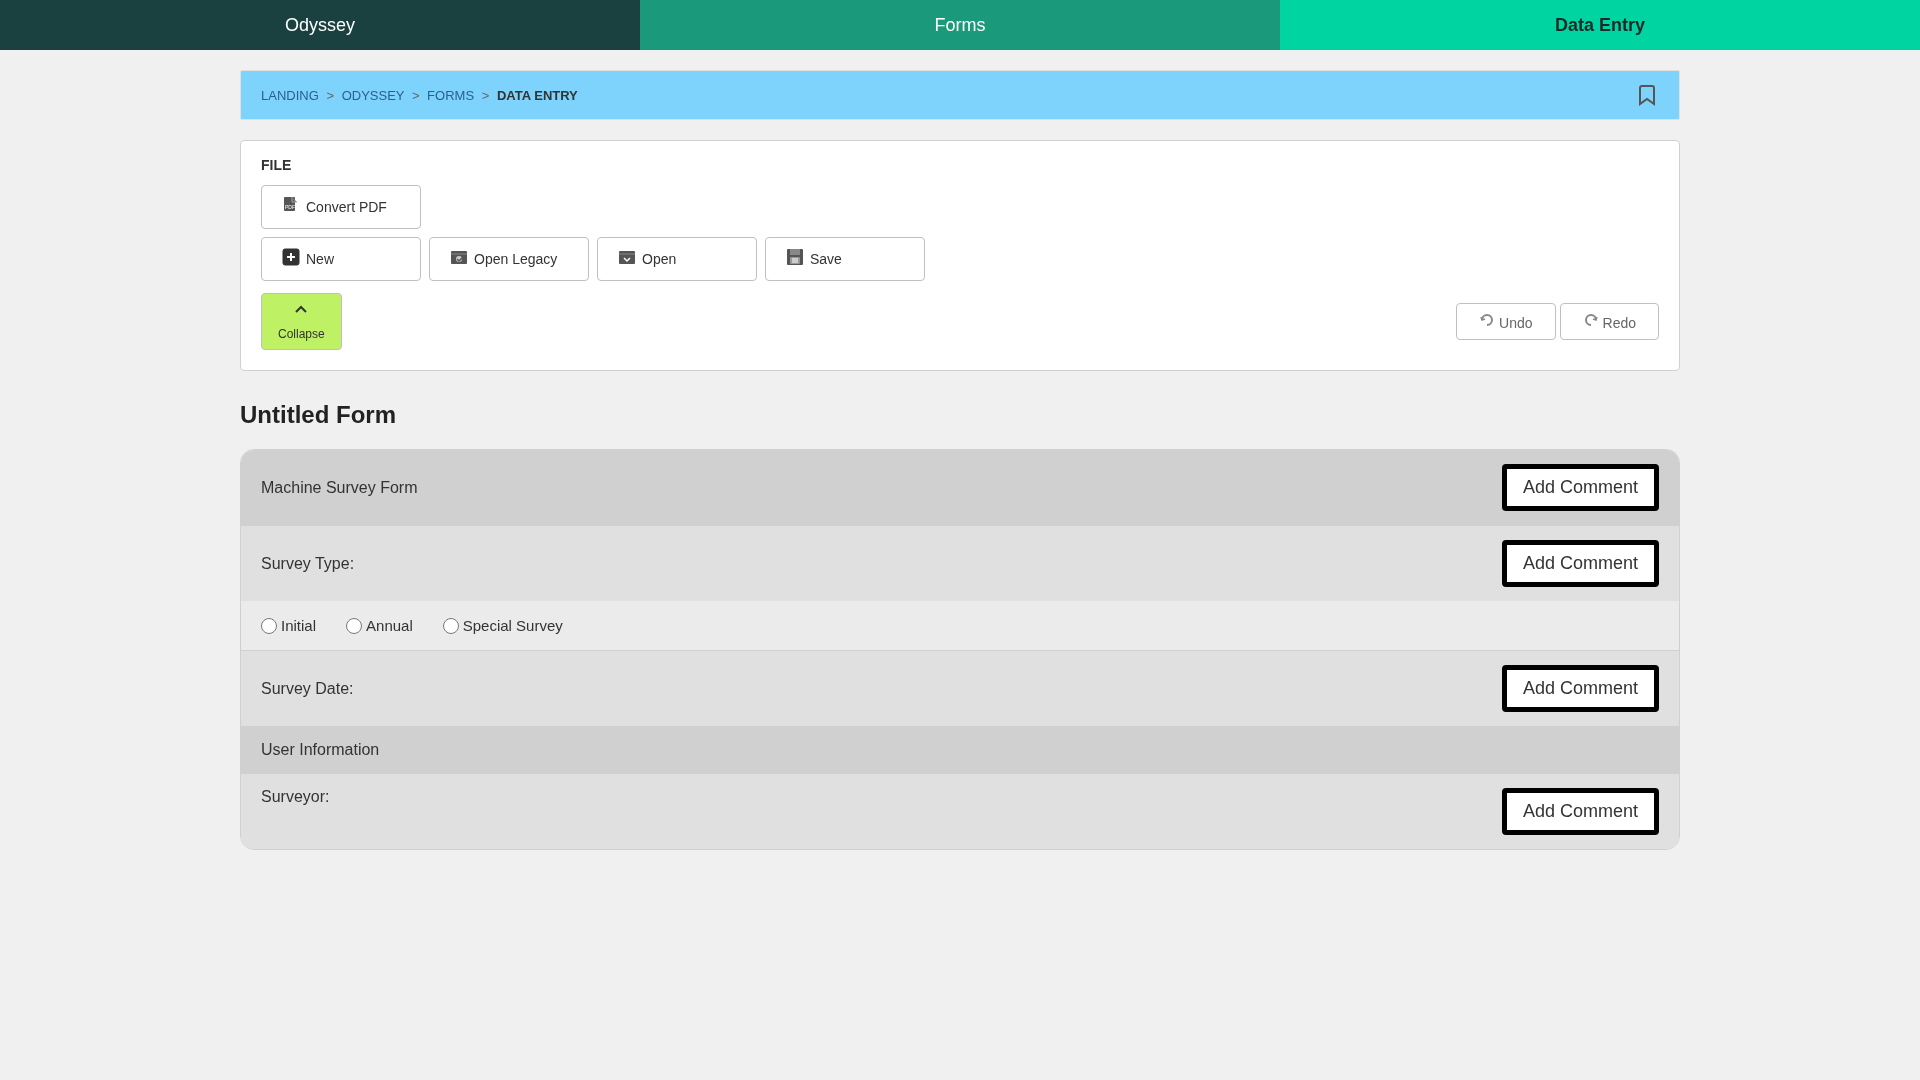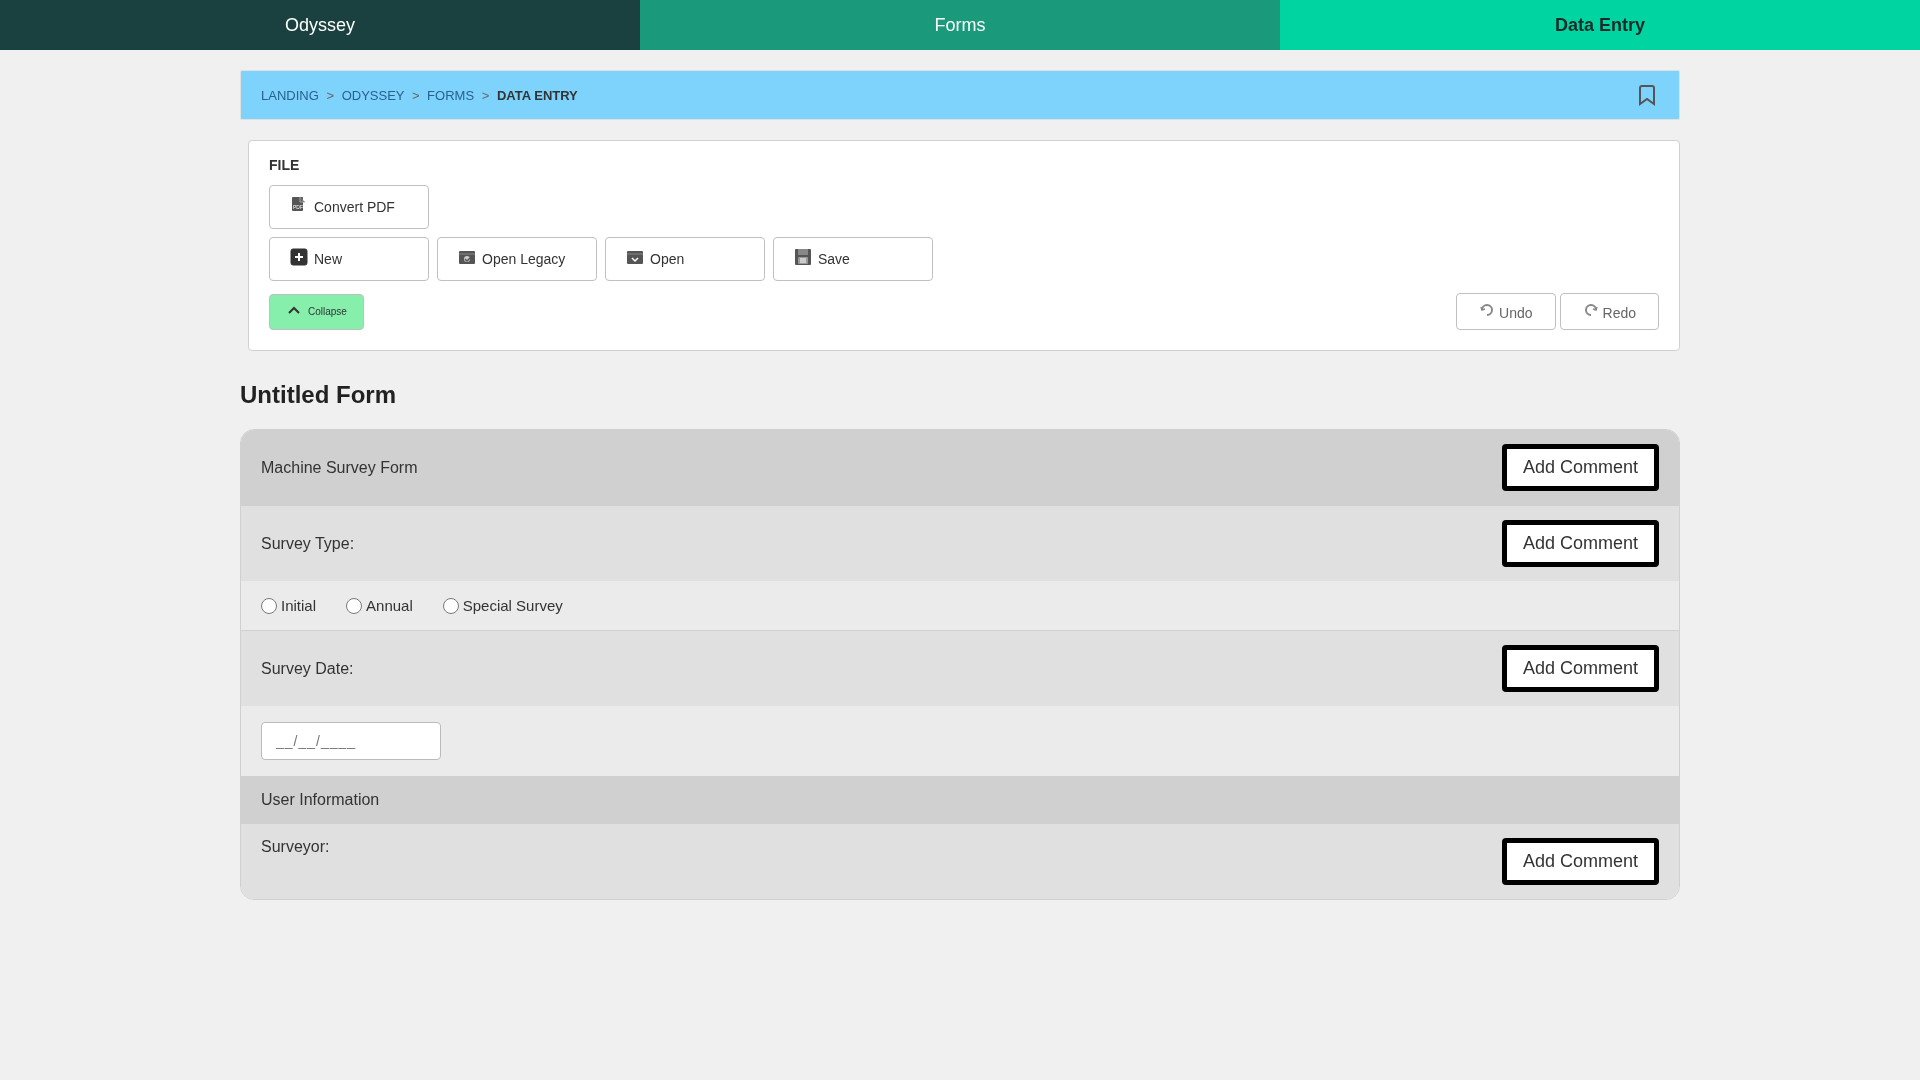--- a/index.html
+++ b/index.html
@@ -66,21 +66,20 @@
       cursor: pointer;
     }
 
     
     .file-section {
       background: white;
       border: 1px solid #d0d0d0;
       border-radius: 4px;
       padding: 16px 20px 20px;
       margin-bottom: 30px;
-      margin-left: 8px;
     }
     .file-section-title {
       font-size: 14px;
       font-weight: bold;
       color: #333;
       margin-bottom: 12px;
     }
     .file-buttons-row {
       display: flex;
       gap: 8px;
@@ -107,26 +106,27 @@
       display: flex;
       align-items: center;
       justify-content: space-between;
       margin-top: 12px;
     }
     .collapse-btn {
       display: flex;
       align-items: center;
       gap: 6px;
       padding: 8px 16px;
-      background: #86efac;
+      background: #bef264;
       border: 1px solid #c0c0c0;
       border-radius: 4px;
-      font-size: 10px;
-      color: #333;
-      cursor: pointer;
+      font-size: 12px;
+      color: #333;
+      cursor: pointer;
+      flex-direction: column;
     }
     .undo-redo-group {
       display: flex;
       gap: 4px;
     }
     .undo-redo-btn {
       display: flex;
       align-items: flex-end;
       gap: 4px;
       padding: 8px 22px;
@@ -400,23 +400,20 @@
       </label>
     </div>
 
     <div class="divider"></div>
 
     <div class="form-section-header light">
       <span class="section-label">Survey Date:</span>
       <button class="add-comment-btn">Add Comment</button>
     </div>
 
-    <div class="survey-date-body">
-      <input type="text" class="date-input" placeholder="__/__/____" style="">
-    </div>
 
     <div class="divider"></div>
 
     <div class="user-info-section">
       <span class="section-label">User Information</span>
     </div>
 
     <div class="divider"></div>
 
     <div class="surveyor-section">

